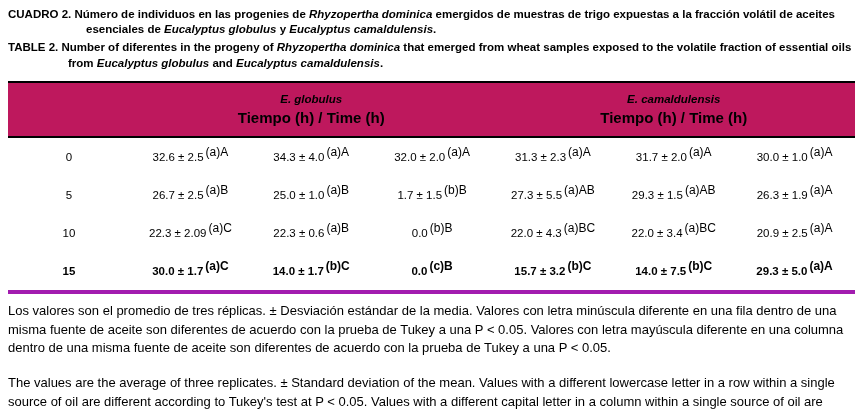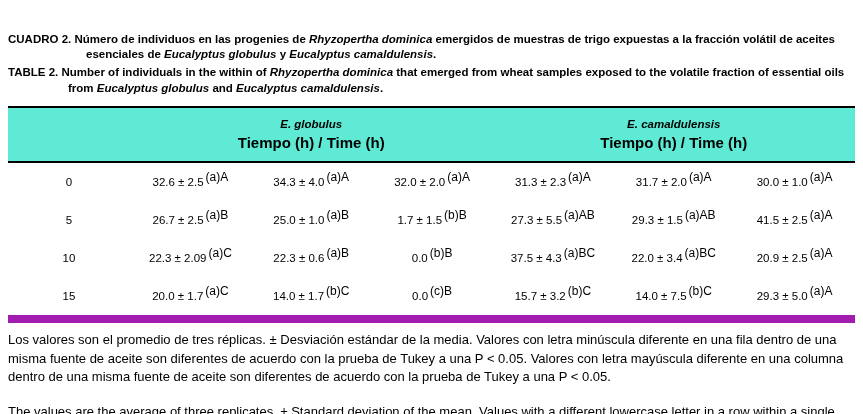--- a/index.html
+++ b/index.html
@@ -12,33 +12,33 @@
     overflow: hidden;
   }
   .page { padding: 7px 8px 0 8px; }
 
   .caption {
     font-size: 11.5px;
     font-weight: bold;
     line-height: 1.32;
   }
   .caption i { font-style: italic; }
-  .caption-es { padding-left: 78px; text-indent: -78px; margin-bottom: 3px; margin-top: 25px; }
+  .caption-es { padding-left: 78px; text-indent: -78px; margin-bottom: 3px; }
   .caption-en { padding-left: 60px; text-indent: -60px; }
 
   table {
     border-collapse: collapse;
     table-layout: fixed;
     width: 847px;
     margin-top: 10px;
   }
   th, td { margin: 0; }
 
   .band {
-    background: #5eead4;
+    background: #be185d;
     border-top: 2px solid #000;
     border-bottom: 2px solid #000;
   }
   .ghead { padding: 8px 0; text-align: center; vertical-align: middle; }
   .species { font-weight: bold; font-style: italic; font-size: 11.5px; line-height: 1.4; }
   .timelabel { font-weight: bold; font-size: 15px; line-height: 1.4; }
 
   .rowhead {
     font-weight: bold;
     font-size: 11.5px;
@@ -56,21 +56,21 @@
     border-bottom: 1px solid #000;
   }
 
   tbody td {
     font-size: 11.5px;
     text-align: center;
     vertical-align: middle;
     height: 36px;
     font-weight: normal;
   }
-  tbody tr:last-child td { border-bottom: 8px solid #a21caf; }
+  tbody tr:last-child td { border-bottom: 4px solid #a21caf; font-weight: bold; }
 
   sup {
     font-size: 12px;
     line-height: 0;
     vertical-align: super;
     padding-left: 2px;
   }
 
   .foot {
     font-size: 13px;
@@ -79,21 +79,21 @@
   }
   .foot + .foot { margin-top: 16px; }
 </style>
 </head>
 <body>
 
 <div class="page">
 
   <div class="caption caption-es"><span>CUADRO 2.</span><span> Número de individuos en las progenies de </span><i>Rhyzopertha dominica</i><span> emergidos de muestras de trigo expuestas a la fracción volátil de aceites esenciales de </span><i>Eucalyptus globulus</i><span> y </span><i>Eucalyptus camaldulensis</i><span>.</span></div>
 
-  <div class="caption caption-en"><span>TABLE 2.</span><span> Number of individuals in the within of </span><i>Rhyzopertha dominica</i><span> that emerged from wheat samples exposed to the volatile fraction of essential oils from </span><i>Eucalyptus globulus</i><span> and </span><i>Eucalyptus camaldulensis</i><span>.</span></div>
+  <div class="caption caption-en"><span>TABLE 2.</span><span> Number of diferentes in the progeny of </span><i>Rhyzopertha dominica</i><span> that emerged from wheat samples exposed to the volatile fraction of essential oils from </span><i>Eucalyptus globulus</i><span> and </span><i>Eucalyptus camaldulensis</i><span>.</span></div>
 
   <table>
     <colgroup>
       <col style="width:122px">
       <col>
         <col>
         <col>
         <col>
         <col>
         <col>
@@ -121,34 +121,34 @@
         <td><span>31.7 ± 2.0</span><sup>(a)A</sup></td>
         <td><span>30.0 ± 1.0</span><sup>(a)A</sup></td>
       </tr>
       <tr>
         <td>5</td>
         <td><span>26.7 ± 2.5</span><sup>(a)B</sup></td>
         <td><span>25.0 ± 1.0</span><sup>(a)B</sup></td>
         <td><span>1.7 ± 1.5</span><sup>(b)B</sup></td>
         <td><span>27.3 ± 5.5</span><sup>(a)AB</sup></td>
         <td><span>29.3 ± 1.5</span><sup>(a)AB</sup></td>
-        <td><span>41.5 ± 2.5</span><sup>(a)A</sup></td>
+        <td><span>26.3 ± 1.9</span><sup>(a)A</sup></td>
       </tr>
       <tr>
         <td>10</td>
         <td><span>22.3 ± 2.09</span><sup>(a)C</sup></td>
         <td><span>22.3 ± 0.6</span><sup>(a)B</sup></td>
         <td><span>0.0</span><sup>(b)B</sup></td>
-        <td><span>37.5 ± 4.3</span><sup>(a)BC</sup></td>
+        <td><span>22.0 ± 4.3</span><sup>(a)BC</sup></td>
         <td><span>22.0 ± 3.4</span><sup>(a)BC</sup></td>
         <td><span>20.9 ± 2.5</span><sup>(a)A</sup></td>
       </tr>
       <tr>
         <td>15</td>
-        <td><span>20.0 ± 1.7</span><sup>(a)C</sup></td>
+        <td><span>30.0 ± 1.7</span><sup>(a)C</sup></td>
         <td><span>14.0 ± 1.7</span><sup>(b)C</sup></td>
         <td><span>0.0</span><sup>(c)B</sup></td>
         <td><span>15.7 ± 3.2</span><sup>(b)C</sup></td>
         <td><span>14.0 ± 7.5</span><sup>(b)C</sup></td>
         <td><span>29.3 ± 5.0</span><sup>(a)A</sup></td>
       </tr>
     </tbody>
   </table>
 
   <p class="foot">Los valores son el promedio de tres réplicas. ± Desviación estándar de la media. Valores con letra minúscula diferente en una fila dentro de una misma fuente de aceite son diferentes de acuerdo con la prueba de Tukey a una P &lt; 0.05. Valores con letra mayúscula diferente en una columna dentro de una misma fuente de aceite son diferentes de acuerdo con la prueba de Tukey a una P &lt; 0.05.</p>

